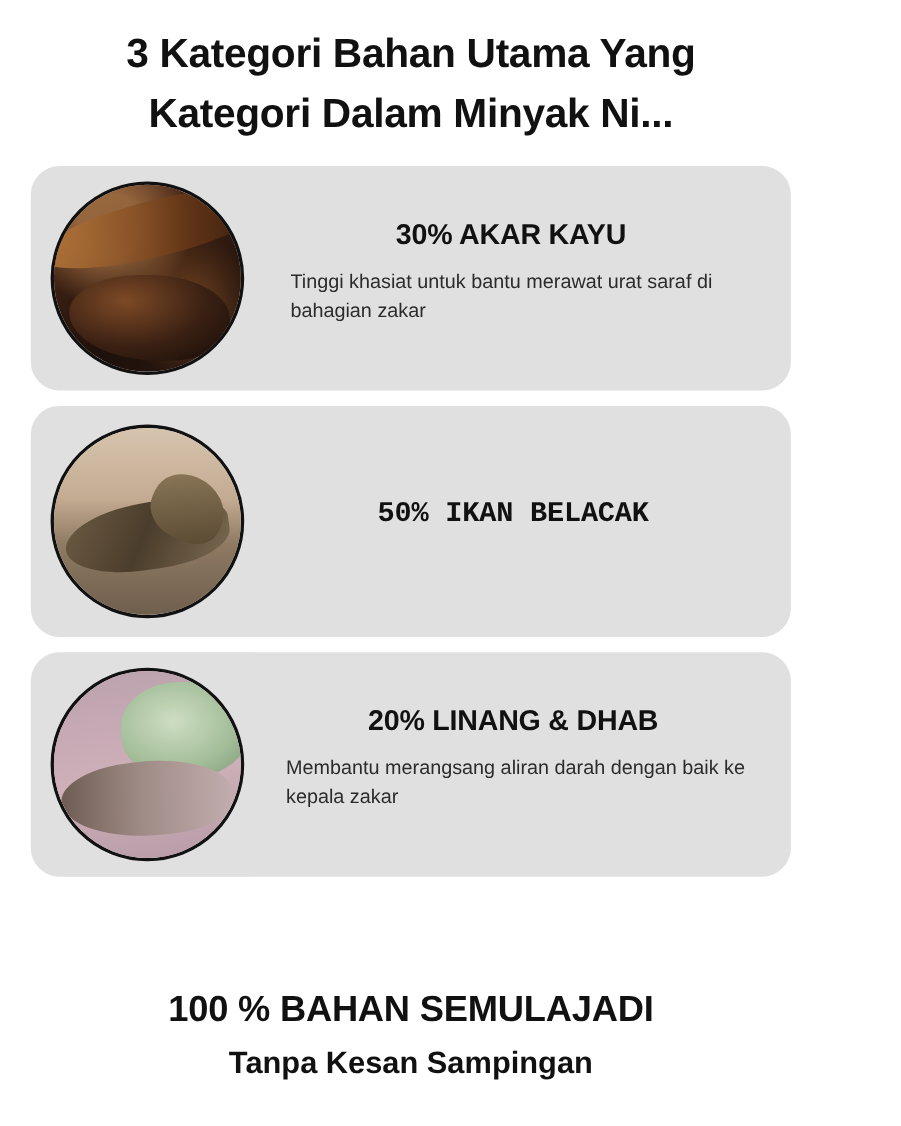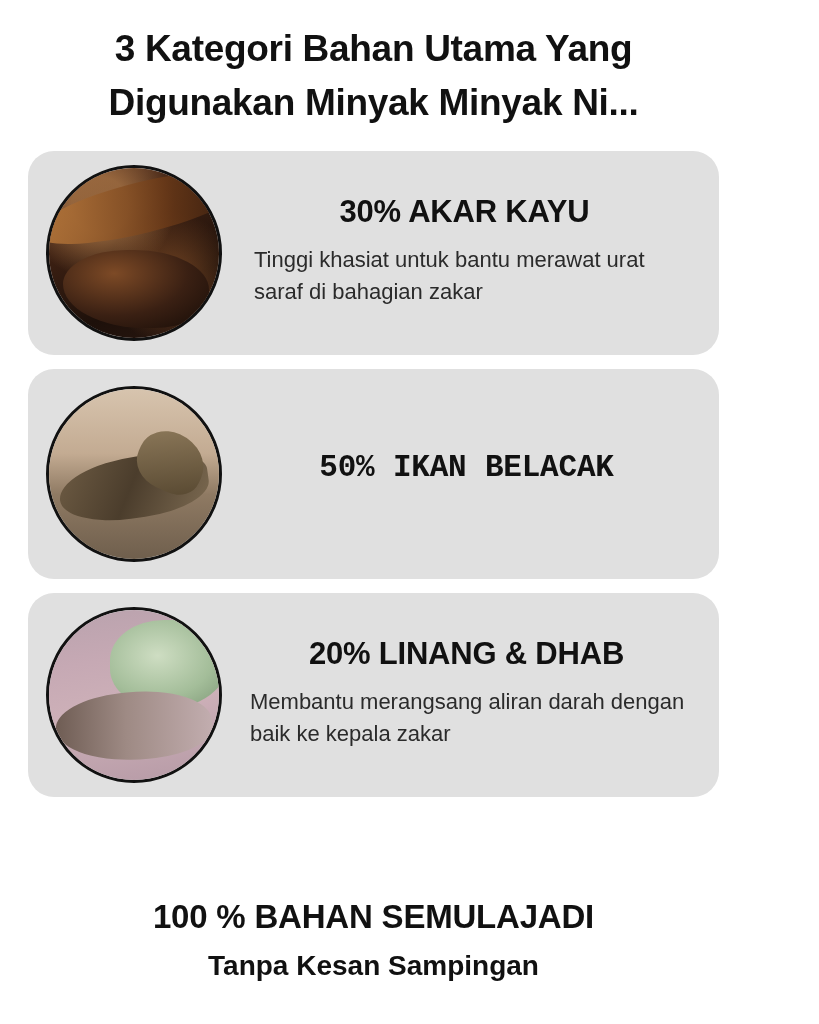--- a/index.html
+++ b/index.html
@@ -144,34 +144,34 @@
     background: linear-gradient(95deg, #6d5b52 0%, #9e8a84 45%, #c3aeb0 100%);
     transform: rotate(-6deg);
   }
 
   .card-text {
     flex: 1 1 auto;
     padding-left: 24px;
     padding-right: 4px;
   }
   .card-heading {
-    font-size: 31px;
+    font-size: 26px;
     font-weight: bold;
     color: #111111;
     letter-spacing: -0.2px;
     margin: 0 0 14px 0;
   }
   .card-1 .card-heading { text-align: center; padding-right: 10px; }
   .card-2 .card-heading { text-align: center; padding-right: 6px; }
   .card-3 .card-heading { text-align: center; padding-right: 6px; }
   .card-body {
-    font-size: 22px;
+    font-size: 18px;
     line-height: 1.45;
     color: #2b2b2b;
-    margin: 4px;
+    margin: 14px;
   }
   .card-1 .card-body { padding-left: 4px; }
 
   
   .footer {
     position: absolute;
     left: 0;
     right: 0;
     bottom: 42px;
     text-align: center;
@@ -190,21 +190,21 @@
     color: #111111;
   }
 </style>
 </head>
 <body>
 
 <div class="poster">
 
   <div class="title">
     <div class="title-line">3 Kategori Bahan Utama Yang</div>
-    <div class="title-line">Digunakan Minyak Minyak Ni...</div>
+    <div class="title-line">Kategori Dalam Minyak Ni...</div>
   </div>
 
   <div class="cards">
 
     <div class="card card-1">
       <div class="thumb">
         <div class="img img-roots"></div>
       </div>
       <div class="card-text">
         <div class="card-heading">30% AKAR KAYU</div>

